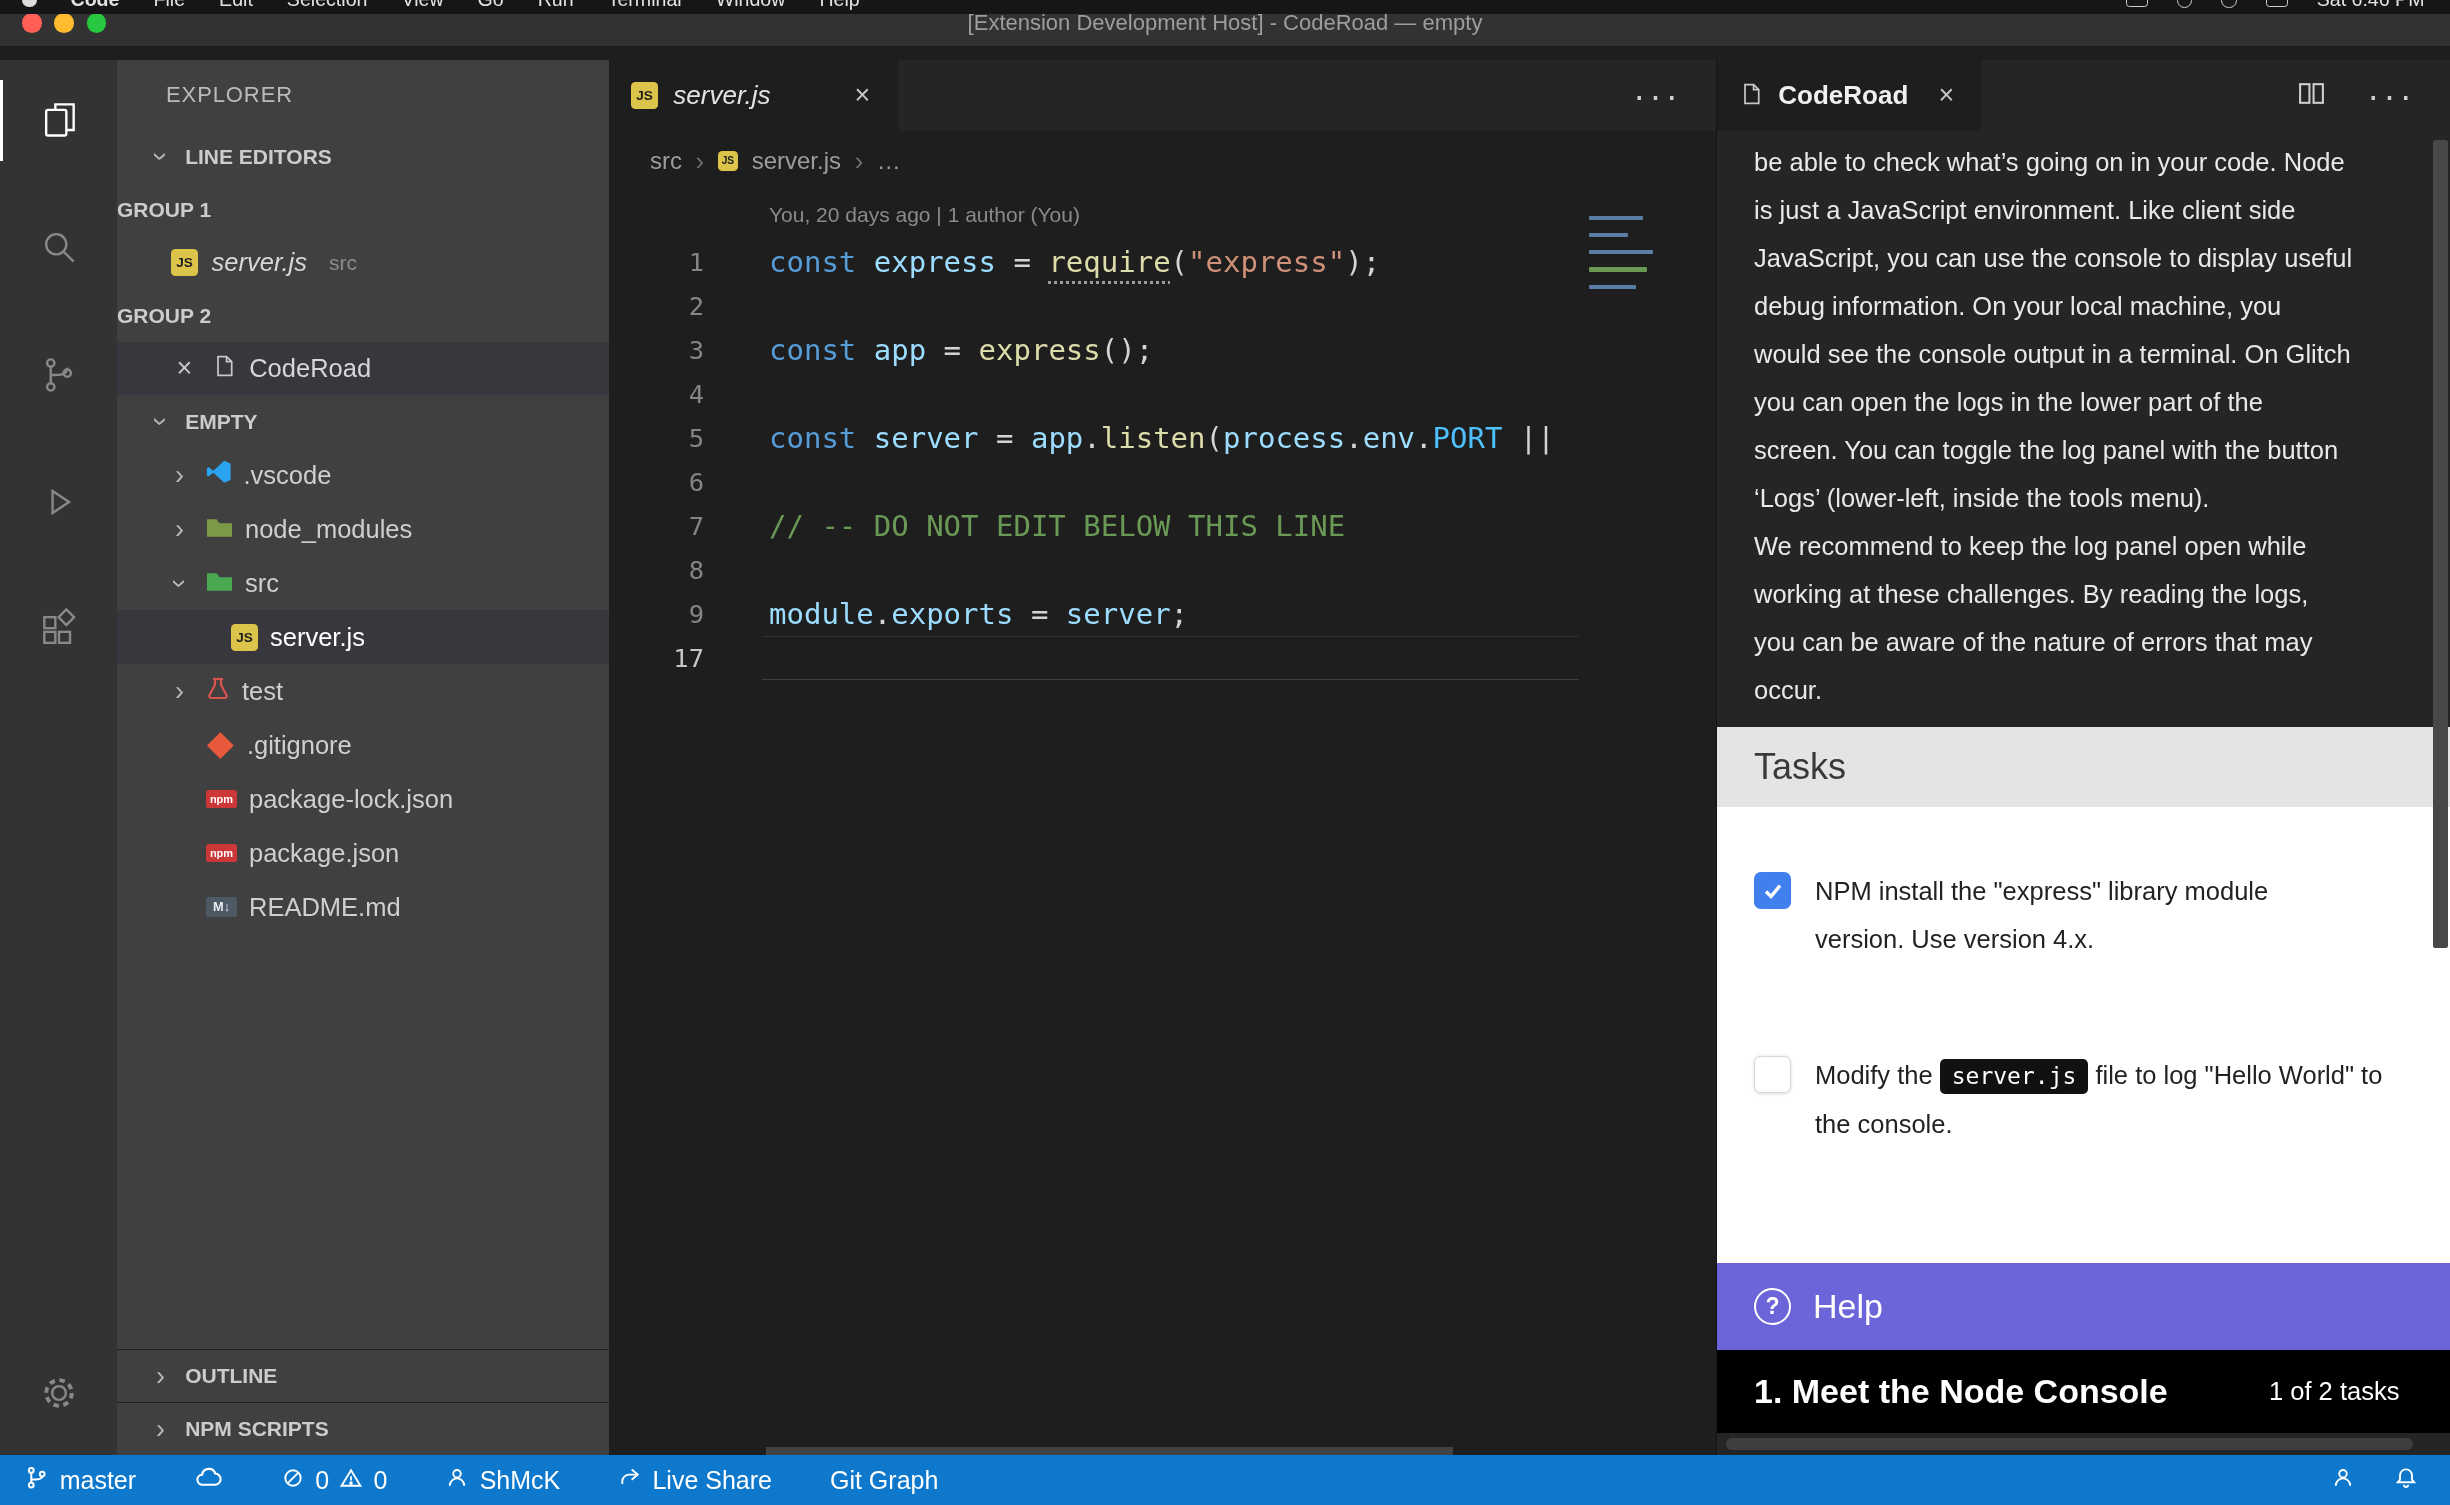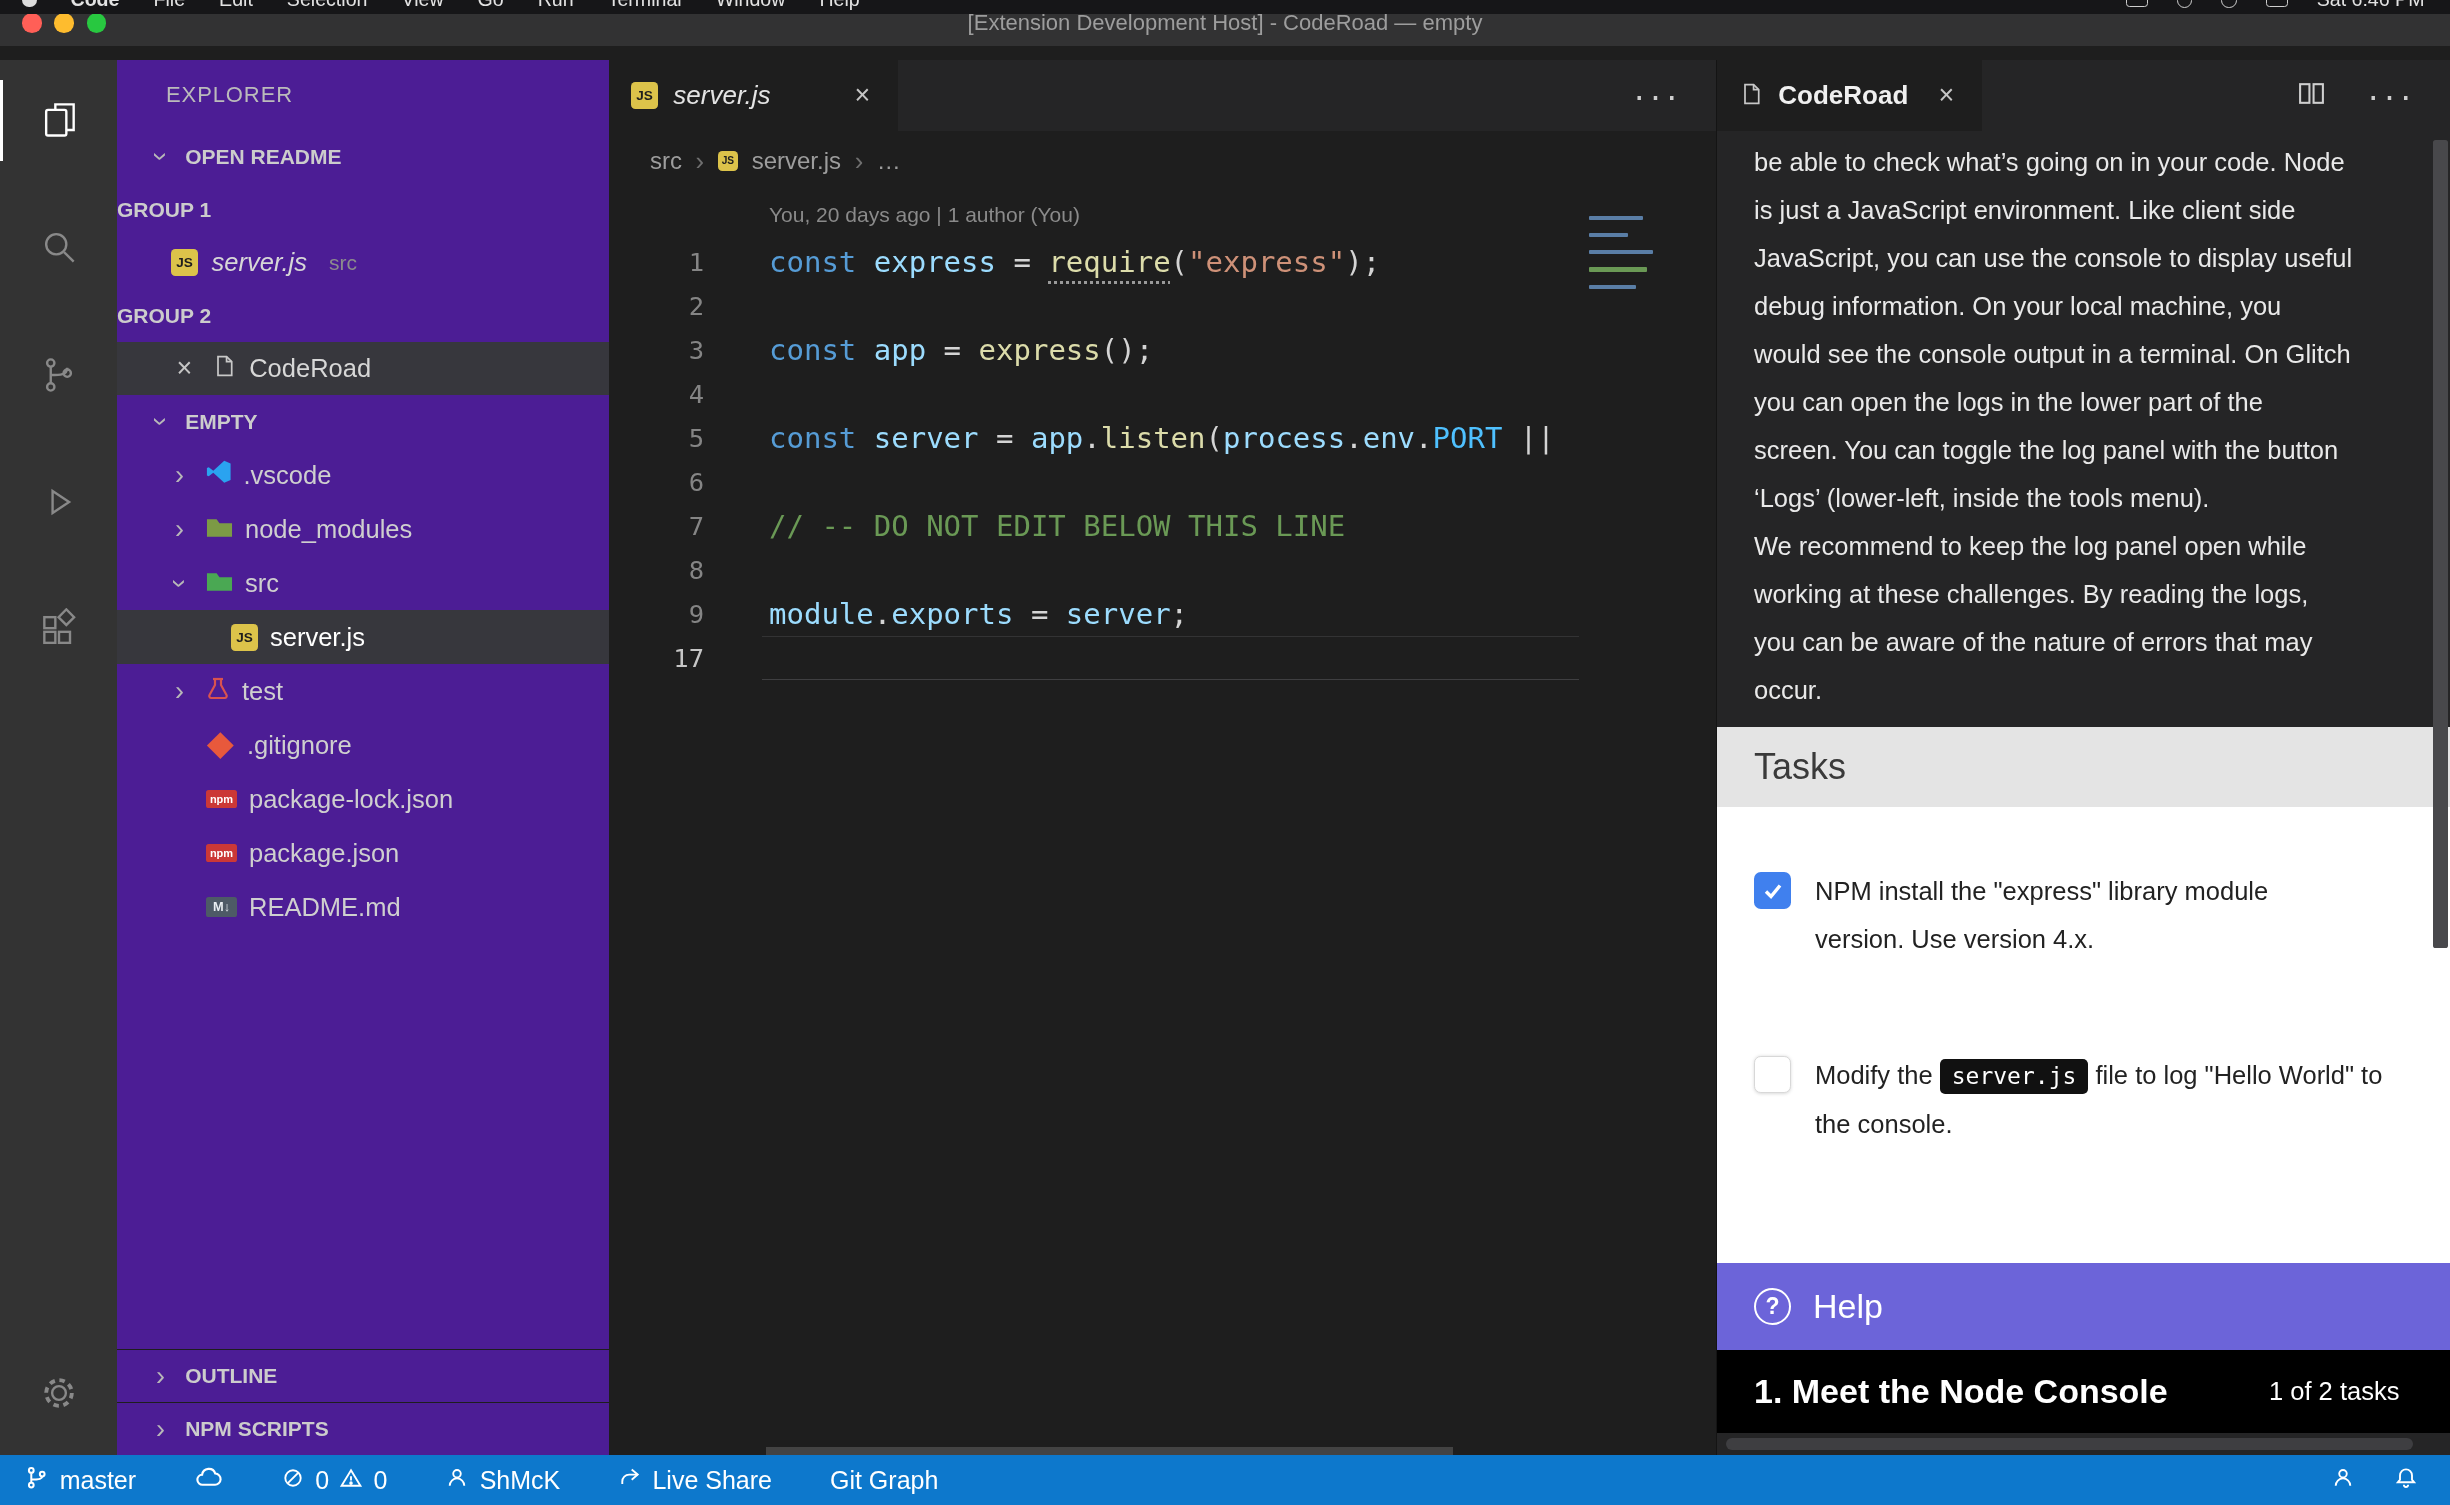--- a/index.html
+++ b/index.html
@@ -31,21 +31,21 @@
   .main{ position:absolute; top:60px; left:0; right:0; bottom:51px; }
 
   
   .activitybar{ position:absolute; left:0; top:0; bottom:0; width:117px; background:#333333; }
   .ab-item{ position:absolute; left:0; width:117px; height:94px; display:flex; align-items:center; justify-content:center; }
   .ab-item svg{ stroke:#898989; fill:none; stroke-width:2.6; }
   .ab-item.active svg{ stroke:#ffffff; }
   .ab-item.active::before{ content:""; position:absolute; left:0; top:6.8px; bottom:6.8px; width:3.4px; background:#ffffff; }
 
   
-  .sidebar{ position:absolute; left:117px; top:0; bottom:0; width:492px; background:#4c1d95; overflow:hidden; }
+  .sidebar{ position:absolute; left:117px; top:0; bottom:0; width:492px; background:#404040; overflow:hidden; }
   .sb-title{ height:70px; display:flex; align-items:center; padding-left:49px;
              color:#bbbbbb; font-size:22px; letter-spacing:0.9px; }
   .sec-head{ height:53px; display:flex; align-items:center; gap:10.2px; padding-left:29px;
              color:#cccccc; font-size:21px; font-weight:bold; }
   .chev{ color:#b8b8b8; font-size:27px; width:29px; text-align:center; font-weight:normal; flex:none;}
   .chev.open{ display:inline-block; transform:rotate(90deg); }
   .oe-group{ height:53px; display:flex; align-items:center; 
              color:#cccccc; font-size:21px; font-weight:bold; }
   .oe-item{ height:53px; display:flex; align-items:center; gap:13.6px; padding-left:54px;
             color:#d7d7d7; font-size:25.5px; }
@@ -239,21 +239,21 @@
             </svg>
         </span>
       </div>
     </div>
 
     <div class="sidebar">
       <div class="sb-title">EXPLORER</div>
 
       <div class="sec-head">
         <span class="chev open">›</span>
-        <span>OPEN README</span>
+        <span>LINE EDITORS</span>
       </div>
       <div class="oe-group">GROUP 1</div>
       <div class="oe-item">
         <span class="jsicon">JS</span>
         <span class="oe-name italic">server.js</span>
         <span class="oe-detail">src</span>
       </div>
       <div class="oe-group">GROUP 2</div>
       <div class="oe-item selected">
         <span class="close-x">×</span>

